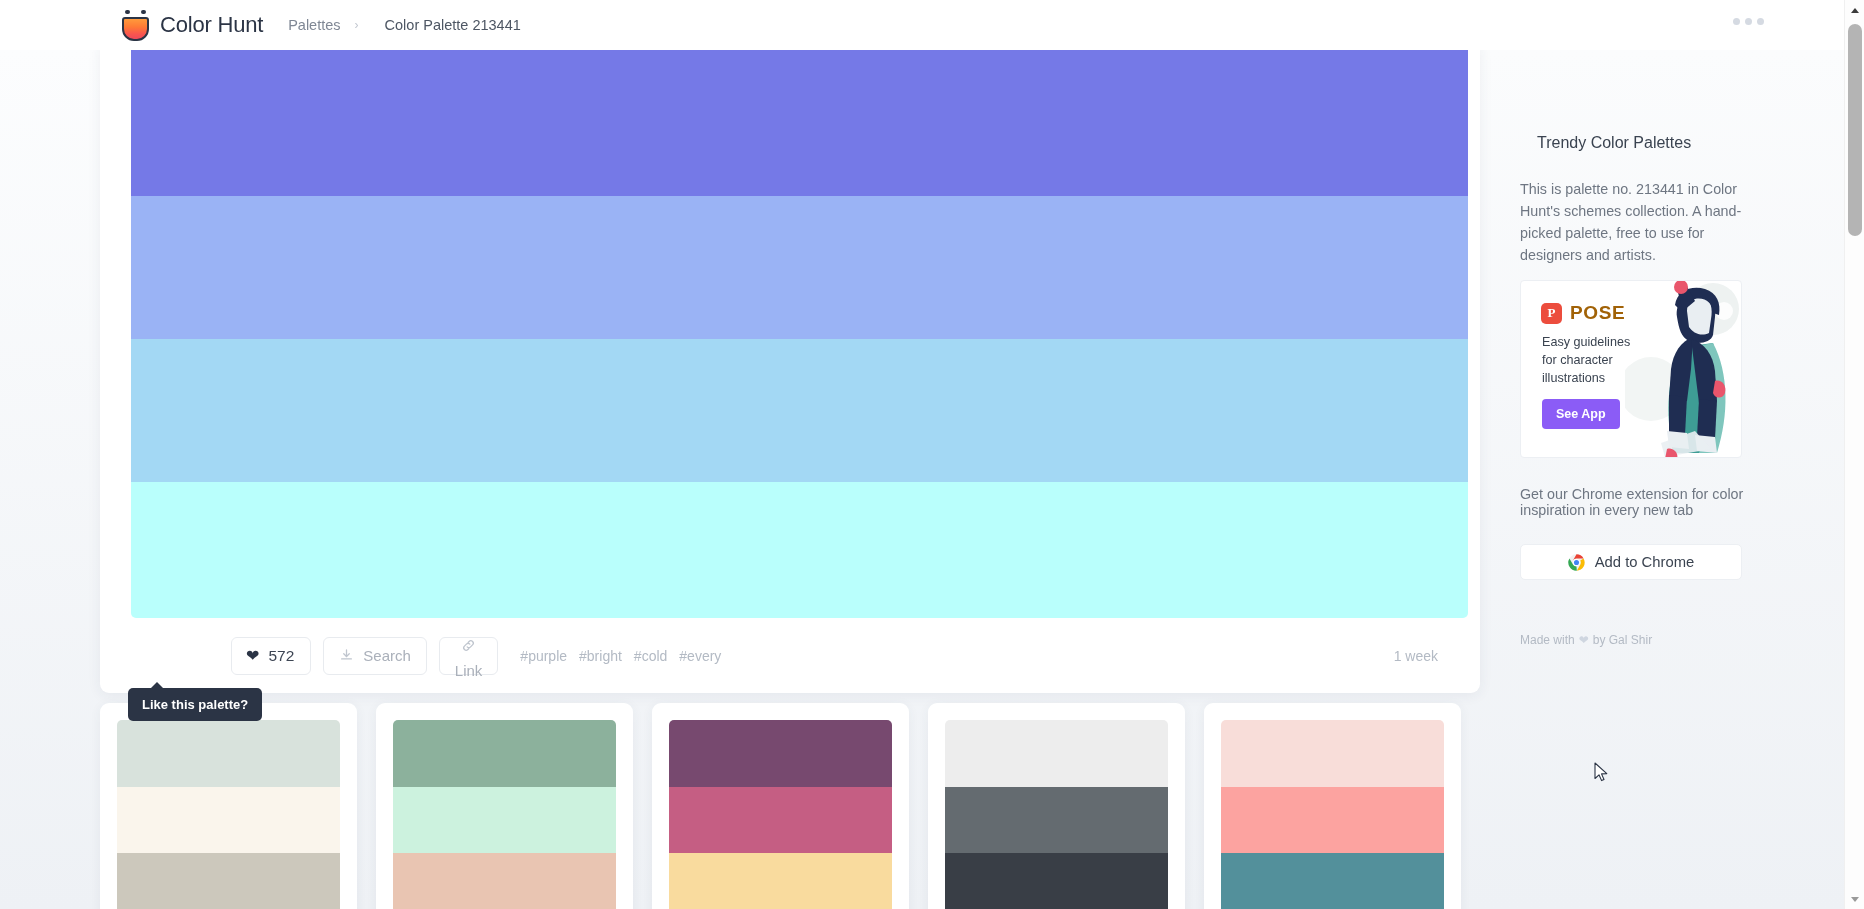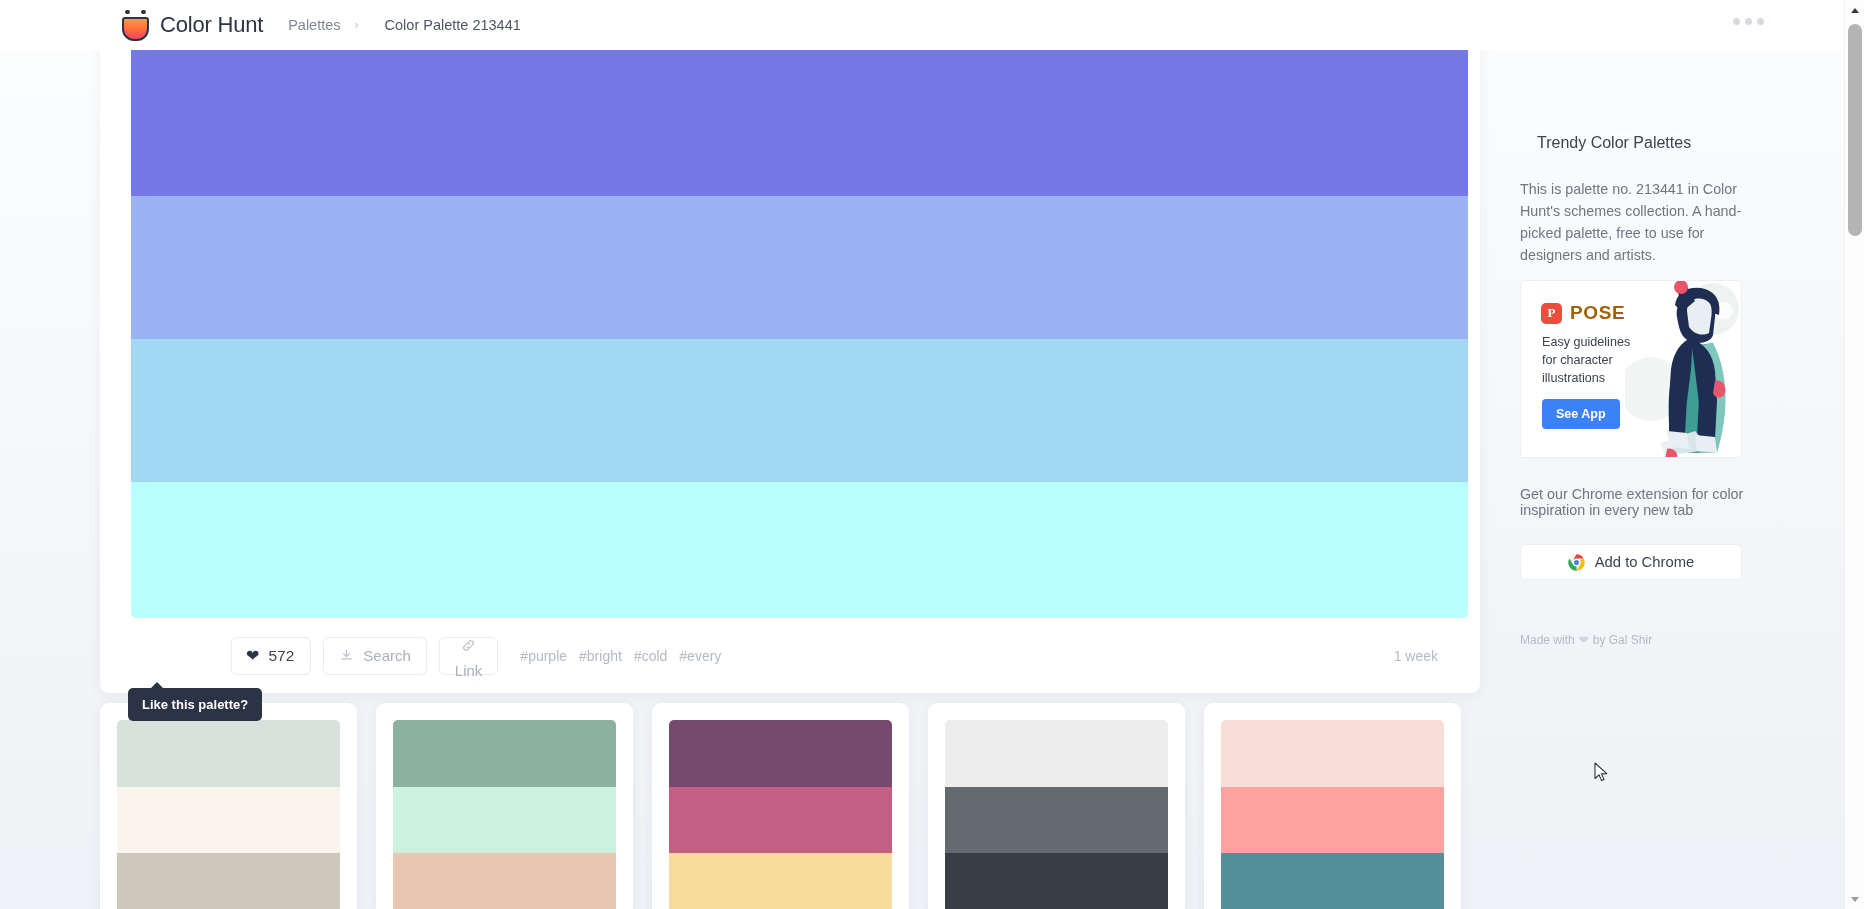--- a/index.html
+++ b/index.html
@@ -229,21 +229,21 @@
     font-family: "Liberation Serif", serif;
   }
   .ad-brand { font-size: 19px; font-weight: bold; color: #a16207; letter-spacing: 0.6px; }
   .ad-text {
     position: absolute; left: 21px; top: 52px;
     width: 98px;
     font-size: 12.6px; line-height: 18px; color: #3a4350;
   }
   .ad-btn {
     position: absolute; left: 21px; top: 118px;
-    background: #3b82f6; color: #fff;
+    background: #8b5cf6; color: #fff;
     font-size: 12.5px; font-weight: bold;
     padding: 8px 14px; border-radius: 4px;
     border: 0; cursor: pointer;
     font-family: "Liberation Sans", sans-serif;
   }
   .ad-art {
     position: absolute; right: -6px; top: 0;
     width: 122px; height: 178px;
     overflow: hidden;
   }

